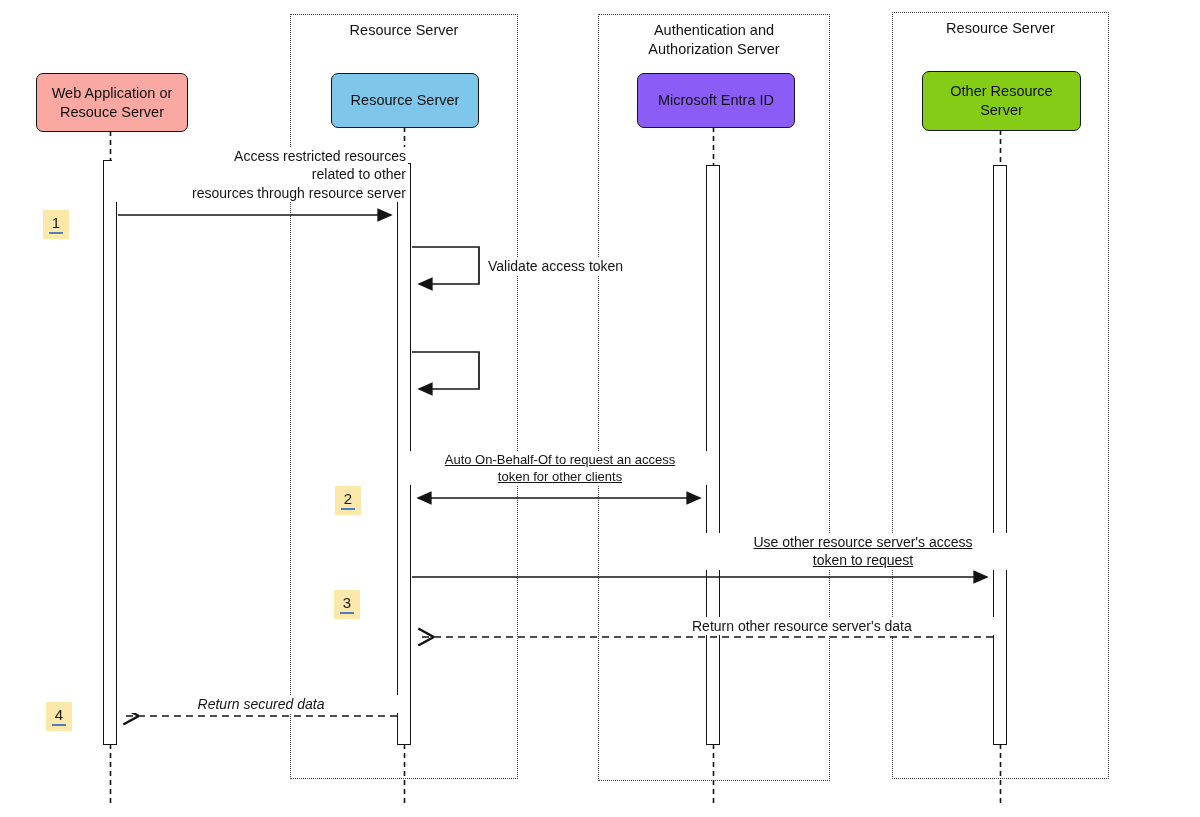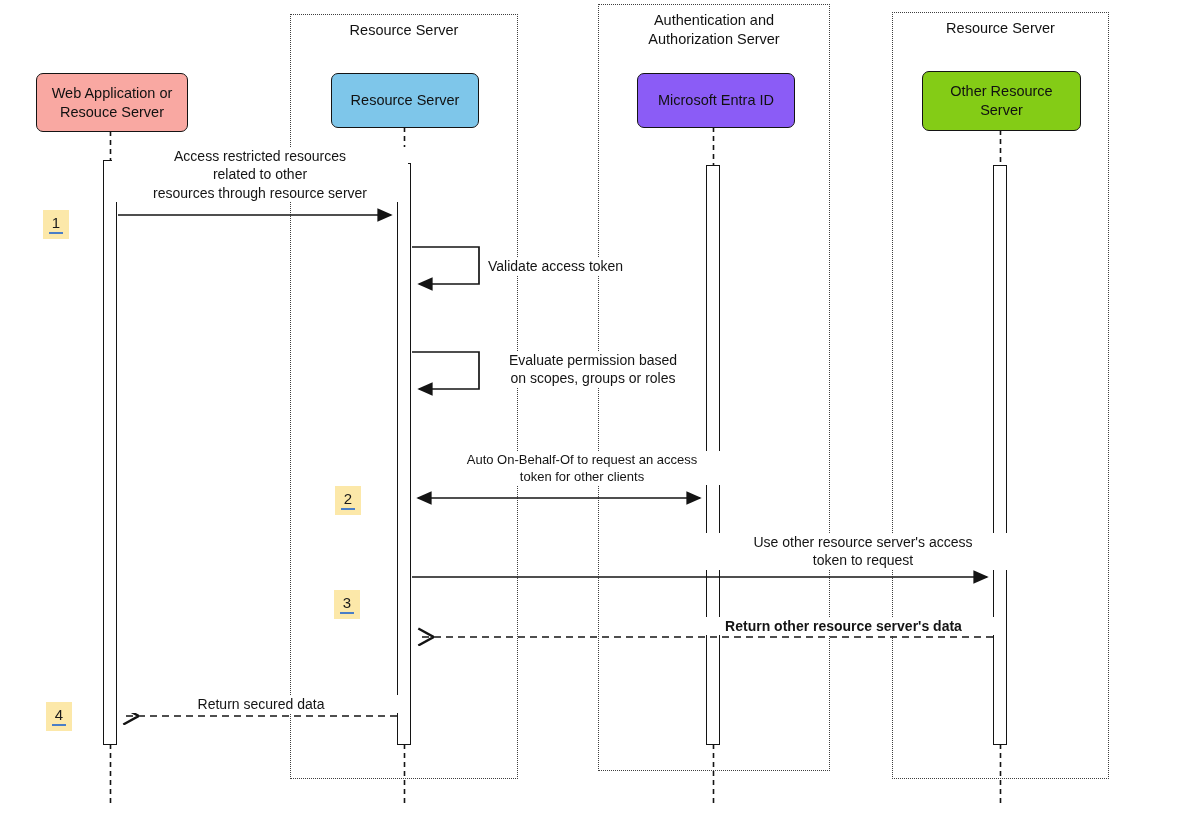--- a/index.html
+++ b/index.html
@@ -17,40 +17,40 @@
     display:flex; align-items:center; justify-content:center; text-align:center;
     font-size:14.5px; color:#111; white-space:pre-line; line-height:1.3; z-index:3;
   }
   .bar { position:absolute; width:12px; background:#ffffff; border:1.6px solid #141414; z-index:4; }
   .overlay { position:absolute; left:0; top:0; z-index:5; pointer-events:none; }
   .msg {
     position:absolute; font-size:14px; color:#141414; white-space:pre-line;
     line-height:1.32; background:#ffffff; z-index:6; padding:0 2px;
   }
   .center { text-align:center; }
-  .right  { text-align:center;font-weight:bold; }
+  .right  { text-align:left; }
   .small  { font-size:13px; }
   .marker {
     position:absolute; width:26px; height:29px; background:#FCE8A9;
     display:flex; align-items:center; justify-content:center; z-index:7;
   }
   .marker span {
     font-size:15px; color:#1a1a1a; border-bottom:2.5px solid #4a7ec7;
     padding:0 3px 1px; line-height:1.1;
   }
 </style>
 </head>
 <body>
 
 <div class="canvas">
 
   <div class="group" style="left:290px; top:14px; width:226px; height:763px;">
     <div class="group-title">Resource Server</div>
   </div>
-  <div class="group" style="left:598px; top:4px; width:230px; height:765px;">
+  <div class="group" style="left:598px; top:14px; width:230px; height:765px;">
     <div class="group-title">Authentication and
 Authorization Server</div>
   </div>
   <div class="group" style="left:892px; top:12px; width:215px; height:765px;">
     <div class="group-title">Resource Server</div>
   </div>
 
   <div class="actor" style="left:36px; top:73px; width:150px; height:57px; background:#F9A8A2;">Web Application or
 Resouce Server</div>
   <div class="actor" style="left:331px; top:73px; width:146px; height:53px; background:#7EC6EA;">Resource Server</div>
@@ -91,32 +91,30 @@
       <line x1="118" y1="215" x2="391" y2="215" marker-end="url(#mF)"></line>
       <path d="M412,247 H479 V284 H419" marker-end="url(#mF)"></path>
       <path d="M412,352 H479 V389 H419" marker-end="url(#mF)"></path>
       <line x1="418" y1="498" x2="700" y2="498" marker-start="url(#mFrev)" marker-end="url(#mF)"></line>
       <line x1="412" y1="577" x2="987" y2="577" marker-end="url(#mF)"></line>
       <line x1="993" y1="637" x2="420" y2="637" stroke-dasharray="7,5" marker-end="url(#mO)"></line>
       <line x1="397" y1="716" x2="125" y2="716" stroke-dasharray="7,5" marker-end="url(#mO)"></line>
     </g>
   </svg>
 
-  <div class="msg center" style="left:112px; top:147px; width:292px;">Access restricted resources
+  <div class="msg center" style="left:112px; top:147px; width:292px;text-align:right;">Access restricted resources
 related to other
 resources through resource server</div>
   <div class="msg" style="left:486px; top:257px; width:180px;">Validate access token</div>
-  <div class="msg center" style="left:484px; top:351px; width:214px;">Evaluate permission based
-on scopes, groups or roles</div>
-  <div class="msg center small" style="left:432px; top:451px; width:296px;">Auto On-Behalf-Of to request an access
+  <div class="msg center small" style="left:410px; top:451px; width:296px;text-decoration:underline;">Auto On-Behalf-Of to request an access
 token for other clients</div>
-  <div class="msg center" style="left:706px; top:533px; width:310px;">Use other resource server's access
+  <div class="msg center" style="left:706px; top:533px; width:310px;text-decoration:underline;">Use other resource server's access
 token to request</div>
   <div class="msg right" style="left:690px; top:617px; width:303px;">Return other resource server's data</div>
-  <div class="msg center" style="left:120px; top:695px; width:278px;">Return secured data</div>
+  <div class="msg center" style="left:120px; top:695px; width:278px;font-style:italic;">Return secured data</div>
 
   <div class="marker" style="left:43px; top:210px;">
     <span>1</span>
   </div>
   <div class="marker" style="left:335px; top:486px;">
     <span>2</span>
   </div>
   <div class="marker" style="left:334px; top:590px;">
     <span>3</span>
   </div>

